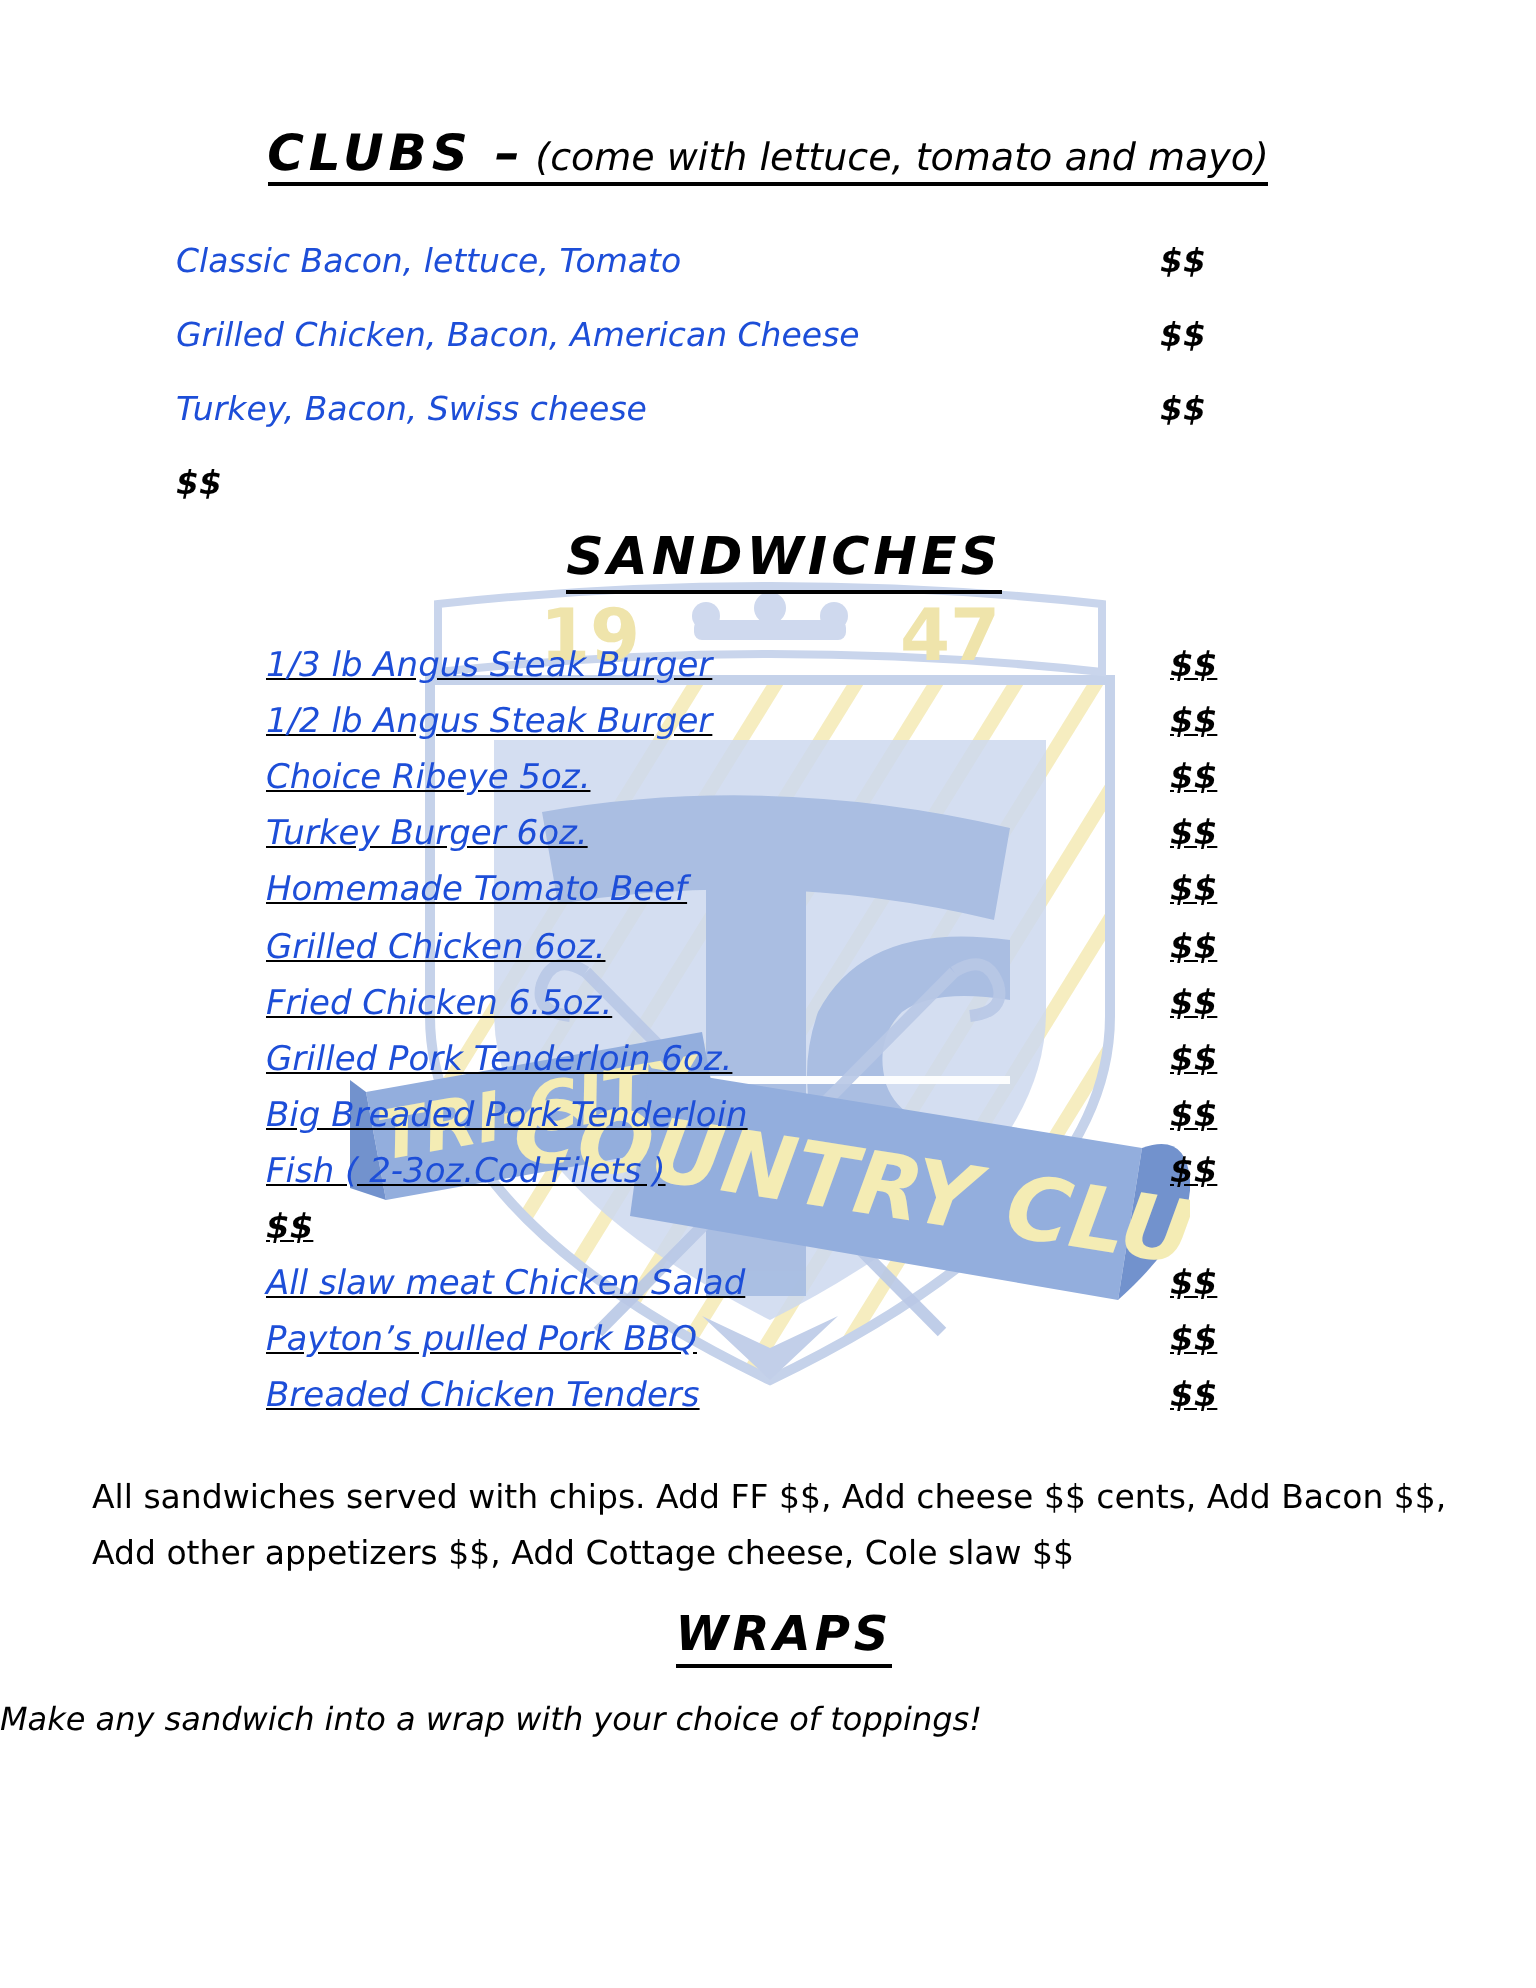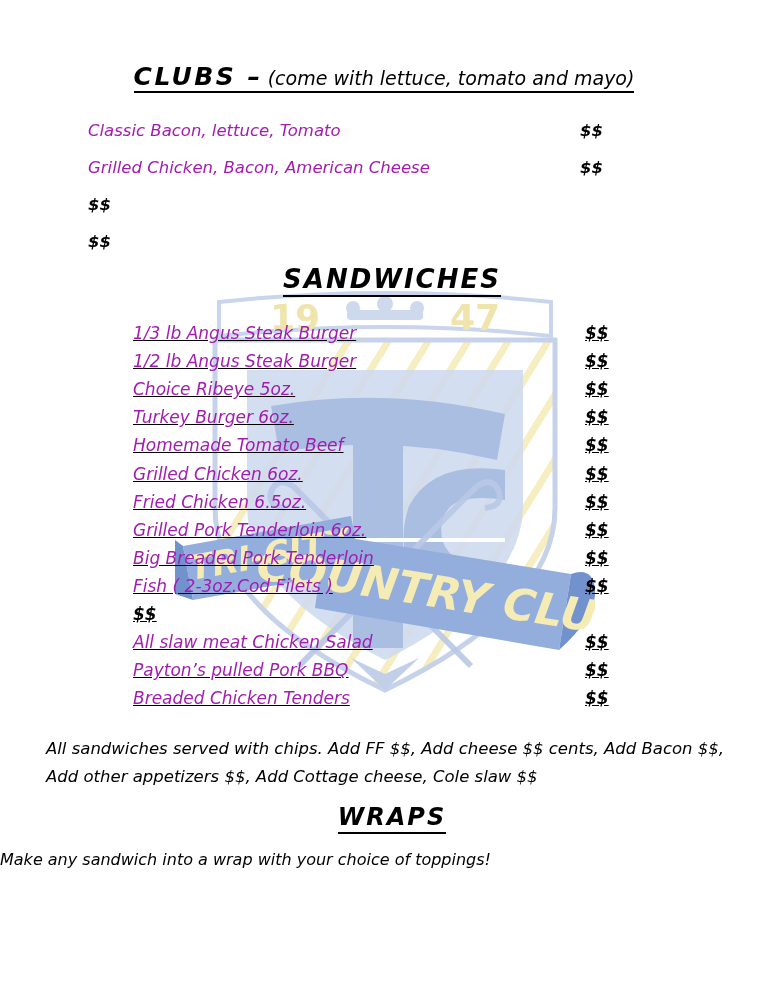--- a/index.html
+++ b/index.html
@@ -83,21 +83,21 @@
     position: absolute;
   }
   .menu-row {
     display: flex;
     align-items: baseline;
     white-space: nowrap;
   }
   .item-name {
     font-family: "DejaVu Sans", sans-serif;
     font-style: italic;
-    color: #a21caf;
+    color: #1d4ed8;
   }
   .item-price {
     font-family: "DejaVu Sans", sans-serif;
     font-weight: 700;
     font-style: italic;
     color: #000;
     text-align: left;
   }
 
   
@@ -149,21 +149,20 @@
     width: 60px;
   }
 
   
   #note {
     position: absolute;
     left: 46px;
     top: 735px;
     width: 680px;
     font-family: "DejaVu Sans", sans-serif;
-    font-style: italic;
     font-size: 16.5px;
     line-height: 28px;
     color: #000;
   }
 
   
   #wraps-head {
     position: absolute;
     left: 0;
     top: 803px;
@@ -272,20 +271,21 @@
   <div id="clubs-list" class="menu-list">
     <div class="menu-row">
       <span class="item-name">Classic Bacon, lettuce, Tomato</span>
       <span class="item-price">$$</span>
     </div>
     <div class="menu-row">
       <span class="item-name">Grilled Chicken, Bacon, American Cheese</span>
       <span class="item-price">$$</span>
     </div>
     <div class="menu-row">
+      <span class="item-name">Turkey, Bacon, Swiss cheese</span>
       <span class="item-price">$$</span>
     </div>
     <div class="menu-row">
       <span class="item-price">$$</span>
     </div>
   </div>
 
   <div id="sandwiches-head" class="section-head">
     <span class="head-underline">SANDWICHES</span>
   </div>

